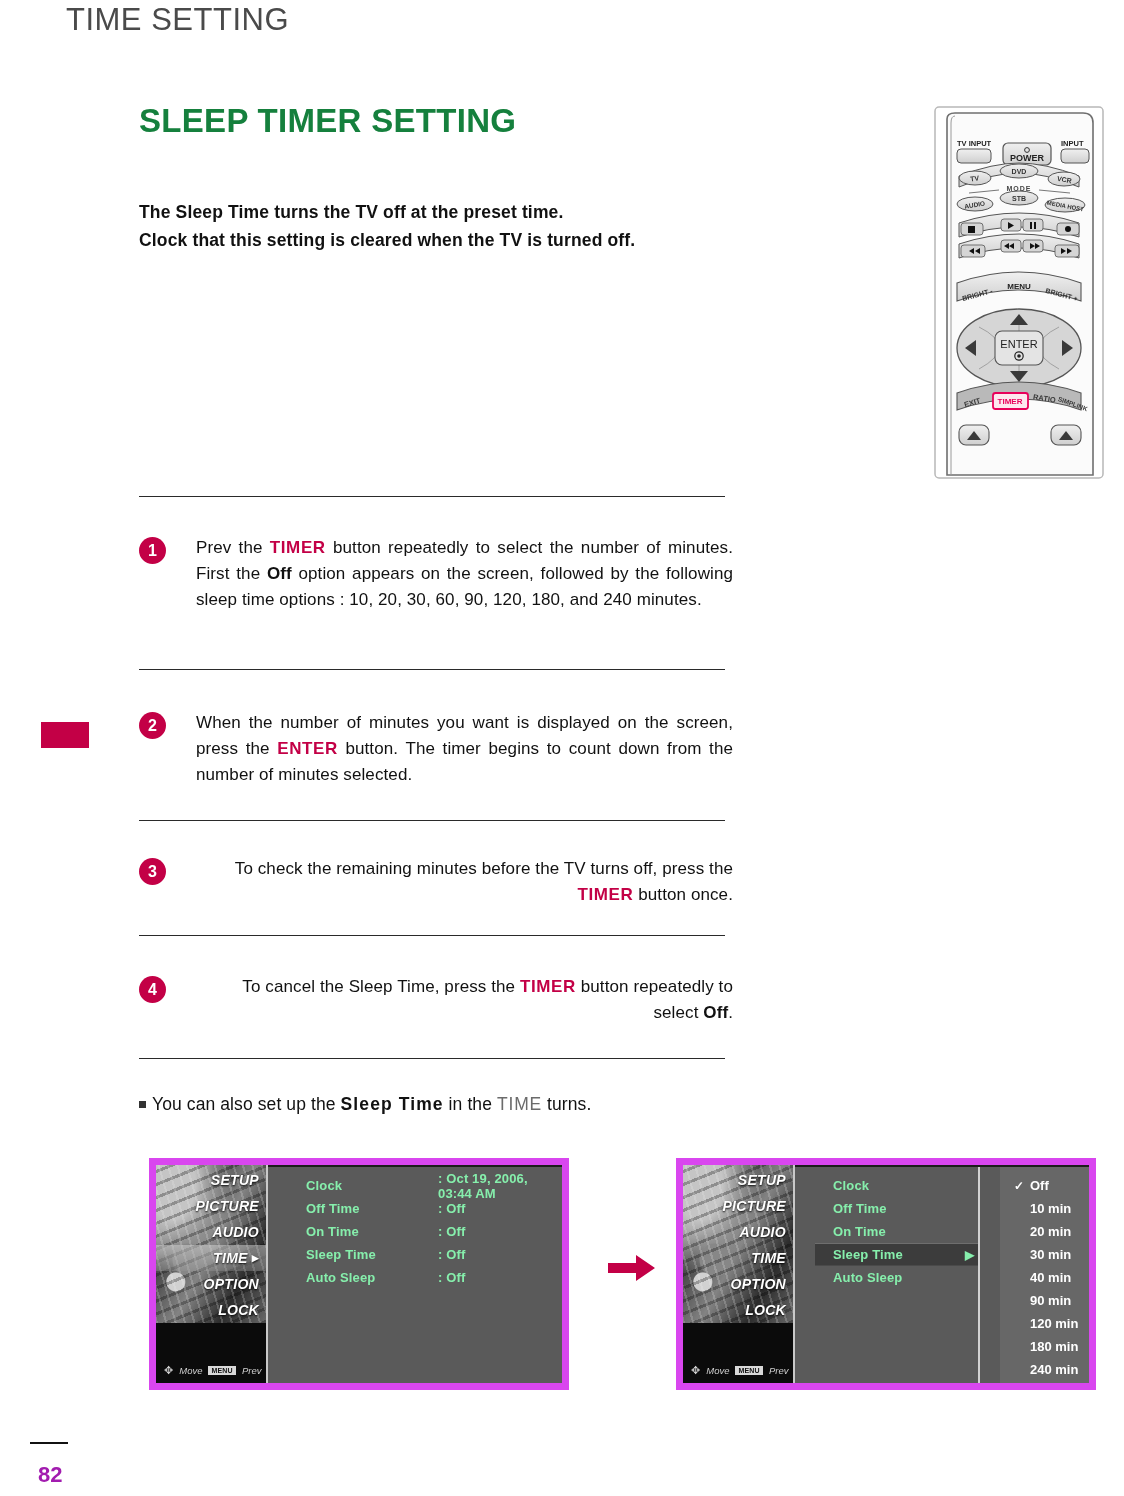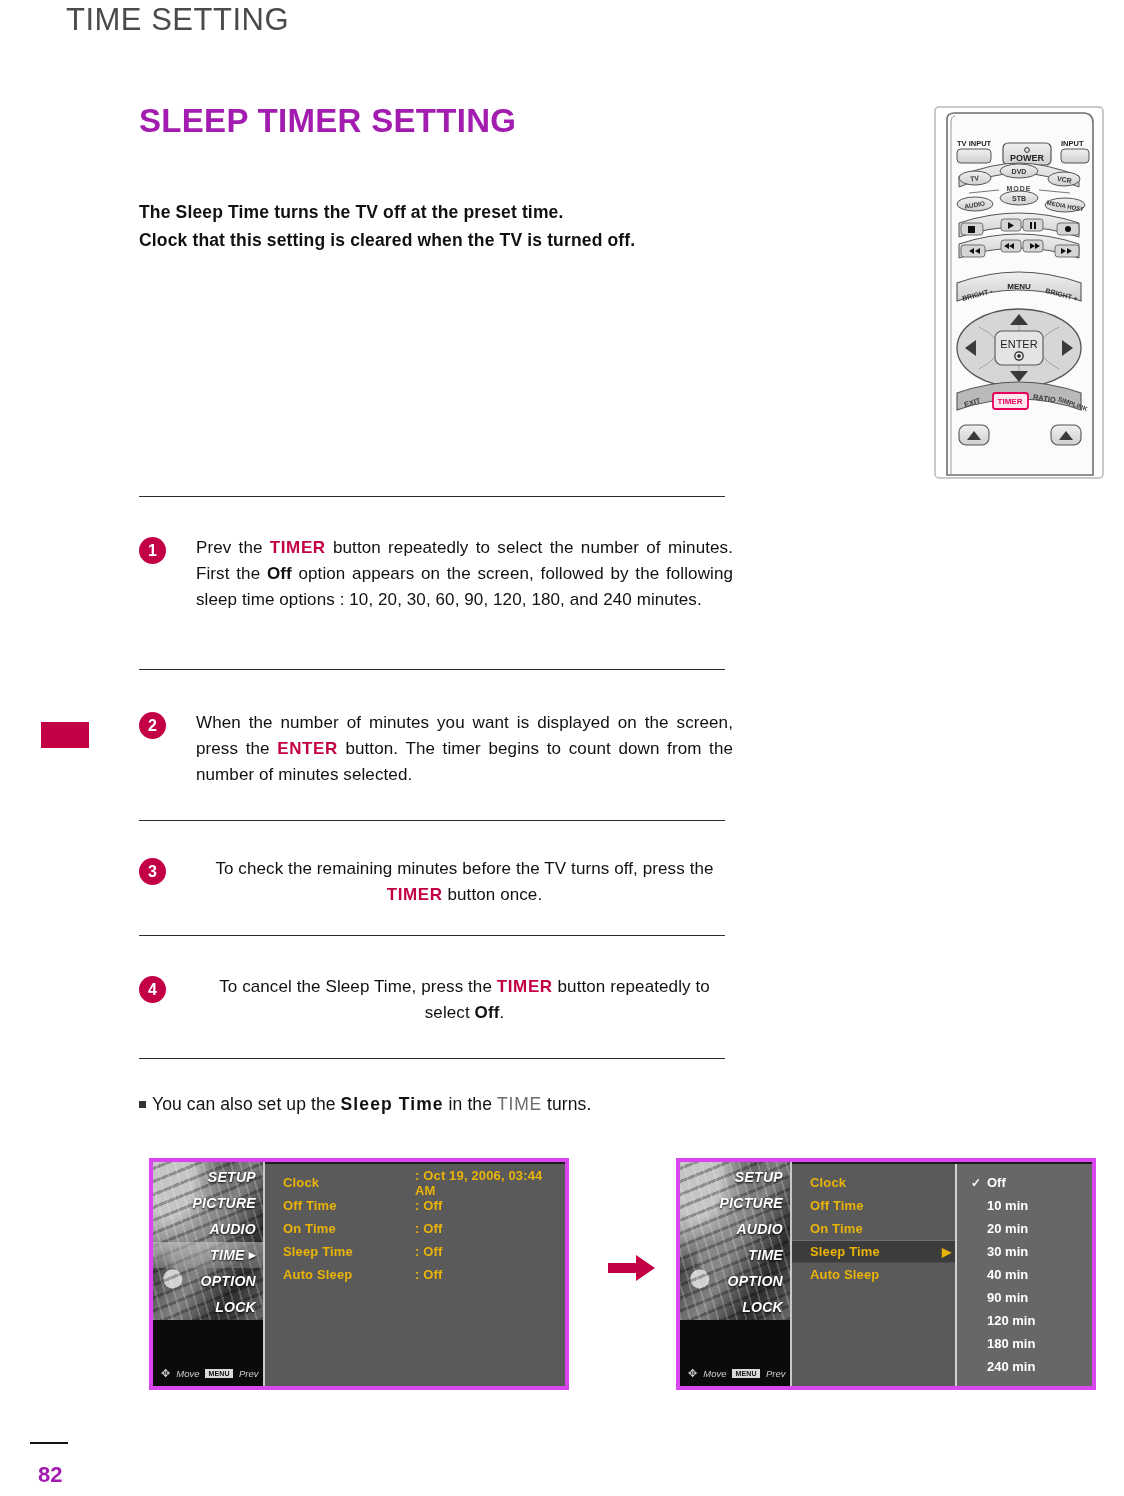--- a/index.html
+++ b/index.html
@@ -20,21 +20,21 @@
 
   
   .side-tab-bar {
     position: absolute; left: 41px; top: 722px;
     width: 48px; height: 26px; background: #C30046;
   }
 
   
   .sect-title {
     position: absolute; left: 139px; top: 102px;
-    font-size: 33px; font-weight: 700; color: #a21caf;
+    font-size: 33px; font-weight: 700; color: #15803d;
     letter-spacing: 0.3px;
   }
 
   
   .intro {
     position: absolute; left: 139px; top: 188px;
     width: 620px; font-size: 17.5px; font-weight: 700;
     color: #111; line-height: 1.62;
     letter-spacing: 0.15px;
     margin-top: 10px;
@@ -54,42 +54,42 @@
     background: #C30046; color: #fff;
     font-size: 16px; font-weight: 700;
     display: flex; align-items: center; justify-content: center;
     line-height: 1;
   }
   .step-body {
     margin-left: 57px; font-size: 17px; color: #111;
     line-height: 1.53; text-align: justify;
     letter-spacing: 0.1px;
   }
-  .step-body.nojust { text-align: center; }
+  .step-body.nojust { text-align: right; }
   .kw { color: #C30046; font-weight: 700; letter-spacing: 0.6px; }
   .b  { font-weight: 700; }
 
   
   .note {
     position: absolute; left: 139px; top: 1094px;
     font-size: 17.5px; color: #111; letter-spacing: 0.1px;
   }
   .note .sq {
     display: inline-block; width: 7px; height: 7px;
     background: #333; vertical-align: 2px; margin-right: 6px;
   }
   .note .bold-sp { font-weight: 700; letter-spacing: 1.1px; }
   .note .grey { color: #6b6b6b; letter-spacing: 0.8px; }
 
   
   .osd {
     position: absolute; top: 1158px;
     height: 232px; background: #5a5a5a;
-    border: 4px solid #d946ef;
-    display: flex; overflow: hidden;
+    border: 7px solid #d946ef;
+    display: flex; overflow: hidden; gap: 20px;
   }
   .osd-left  { left: 149px;  width: 420px; }
   .osd-right { left: 676px;  width: 420px; }
 
   
   .rail {
     position: relative; width: 112px; height: 100%;
     background: #0b0b0b; flex: none;
     border-right: 2px solid #c9c9c9;
   }
@@ -132,21 +132,21 @@
   .rail-foot .joy { font-size: 11px; font-style: normal; }
 
   
   .pane {
     position: relative; background: #5a5a5a; height: 100%;
     padding-top: 9px;
   }
   .pane-items { width: 100%; }
   .pane-row {
     height: 23px; display: flex; align-items: center;
-    color: #eab308; font-size: 13px; font-weight: 700;
+    color: #86efac; font-size: 13px; font-weight: 700;
     letter-spacing: .15px; padding-left: 18px;
   }
   .pane-row .label { width: 132px; flex: none; }
   .pane-row .value { }
   .pane-row.hl {
     background: #3c3c3c; padding-right: 12px;
     border-top: 1px solid #6e6e6e; border-bottom: 1px solid #4a4a4a;
   }
   .pane-row.hl .caret { margin-left: auto; font-size: 12px; }
 

